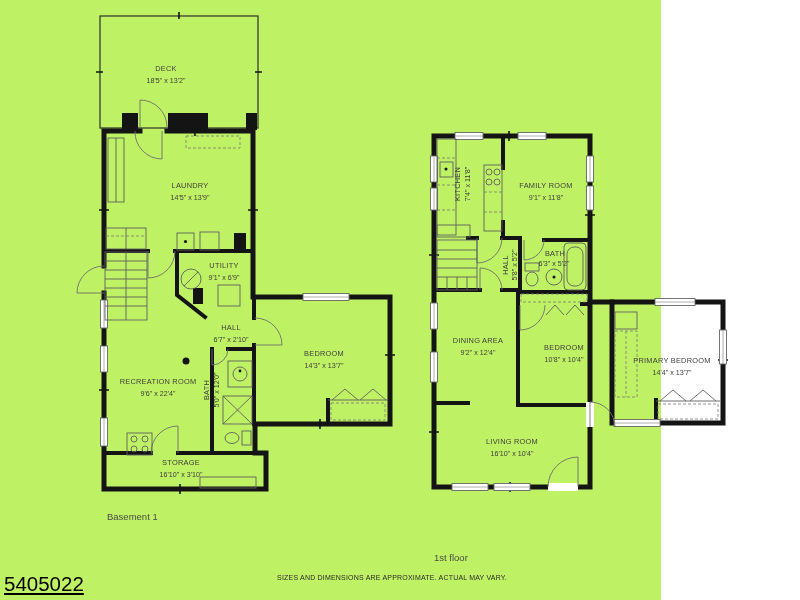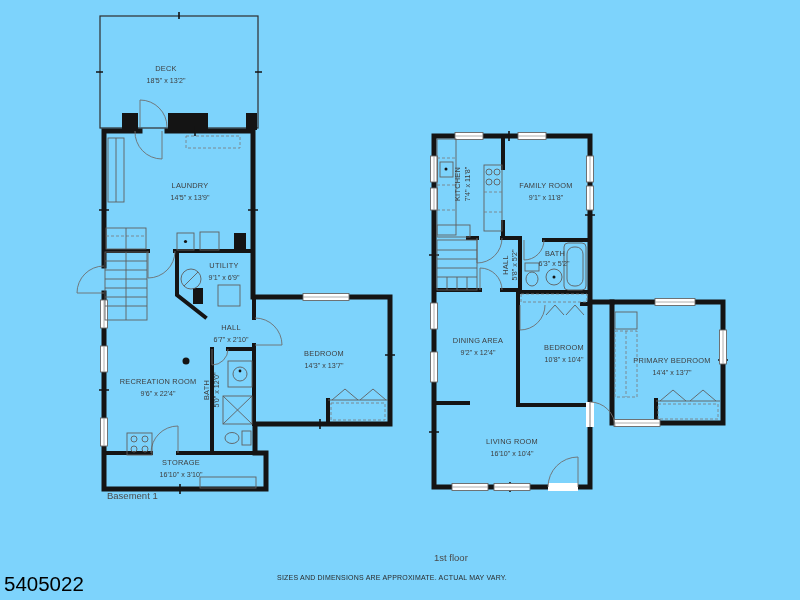--- a/index.html
+++ b/index.html
@@ -1,35 +1,35 @@
 <!DOCTYPE html>
 <html><head>
 <meta charset="utf-8">
 <style>
   html,body{margin:0;padding:0;background:#ffffff;width:800px;height:600px;overflow:hidden;}
-  .page{position:relative;width:800px;height:600px;background:#7dd3fc;font-family:"Liberation Sans",sans-serif;}
+  .page{position:relative;width:661px;height:600px;background:#bef264;font-family:"Liberation Sans",sans-serif;}
   svg{position:absolute;left:0;top:0;}
   .wall{stroke:#141414;stroke-width:5;fill:none;stroke-linecap:square}
   .wall4{stroke:#141414;stroke-width:4;fill:none;stroke-linecap:square}
   .thin{stroke:#5f5f5f;stroke-width:0.9;fill:none}
   .thin2{stroke:#9a9a9a;stroke-width:0.8;fill:none}
   .deckline{stroke:#2e2e2e;stroke-width:1.2;fill:none}
   .dash{stroke:#7a7a7a;stroke-width:0.8;fill:none;stroke-dasharray:3 2}
   .arc{stroke:#6e6e6e;stroke-width:0.9;fill:none}
   .win{fill:#ffffff;stroke:#666;stroke-width:0.9}
   .gap{fill:#ffffff;stroke:none}
   .fillb{fill:#141414;stroke:none}
   .tick{stroke:#141414;stroke-width:1.6;fill:none}
   .roomname{font-family:"Liberation Sans",sans-serif;font-size:7.4px;fill:#3d3d3d;text-anchor:middle;letter-spacing:.25px}
   .roomdims{font-family:"Liberation Sans",sans-serif;font-size:7.1px;fill:#3d3d3d;text-anchor:middle}
   .floor-label{position:absolute;font-size:9.5px;color:#4a4a4a;}
-  .floor-label.basement{left:107px;top:490px;text-align:right;}
+  .floor-label.basement{left:107px;top:511px;text-align:right;}
   .floor-label.first{left:434px;top:511px;margin-top:41px;}
   .disclaimer{position:absolute;left:0;top:574px;width:784px;text-align:center;font-size:7px;color:#2a2a2a;letter-spacing:.2px;}
-  .listing-id{position:absolute;left:4px;top:572px;font-size:20.5px;color:#000;}
+  .listing-id{position:absolute;left:4px;top:572px;font-size:20.5px;color:#000;text-decoration:underline;}
 </style>
 </head>
 <body>
 
 <div class="page">
 <svg width="800" height="600" viewBox="0 0 800 600">
 
   <g>
 
     <g>

